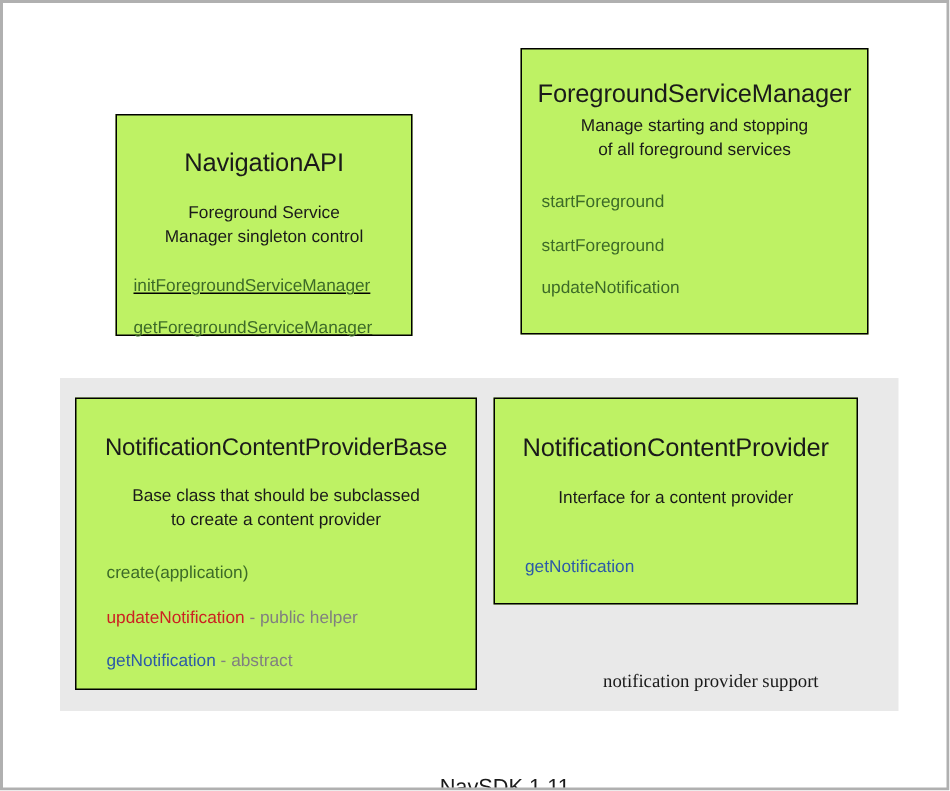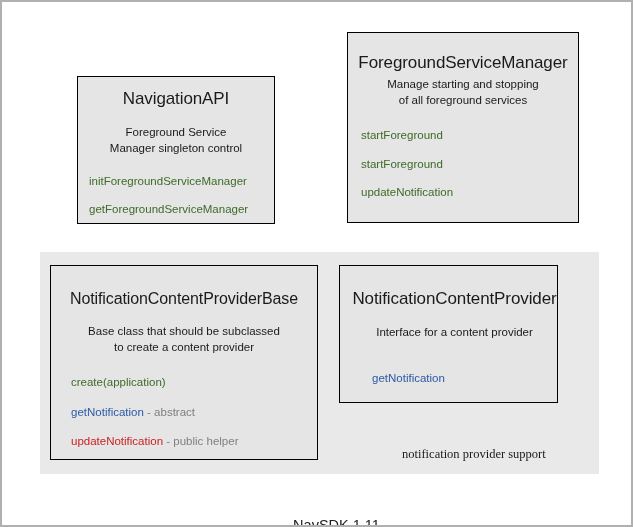--- a/index.html
+++ b/index.html
@@ -18,21 +18,21 @@
     box-sizing: border-box;
     border: 2px solid #b0b0b0;
     overflow: hidden;
   }
   .panel {
     position: absolute;
     background: #e9e9e9;
   }
   .card {
     position: absolute;
-    background: #e5e5e5;
+    background: #bef264;
     border: 1.5px solid #000000;
     box-sizing: border-box;
     text-align: center;
   }
   .card-title {
     font-size: 17px;
     color: #1a1a1a;
     line-height: 1.2;
     letter-spacing: -0.1px;
     white-space: nowrap;
@@ -69,28 +69,28 @@
     font-size: 14.5px;
     color: #1a1a1a;
     white-space: nowrap;
   }
 
   
   #card-navigation-api      { left: 75px;  top: 74px;  width: 198px; height: 148px; }
   #card-foreground-service  { left: 345px; top: 30px;  width: 232px; height: 191px; }
   #panel-notification       { left: 38px;  top: 250px; width: 559px; height: 222px; }
   #card-provider-base       { left: 48px;  top: 263px; width: 268px; height: 195px; }
-  #card-provider-interface  { left: 337px; top: 263px; width: 219px; height: 138px; padding-left: 12px; }
+  #card-provider-interface  { left: 327px; top: 263px; width: 243px; height: 138px; }
   #panel-caption-label      { left: 400px; top: 445px; font-family: Liberation Serif, serif; }
   #figure-caption-label     { left: 0;     top: 515px; padding-left: 20px; }
 
-  #card-navigation-api .card-title { margin-top: 12px; text-align: center; }
+  #card-navigation-api .card-title { margin-top: 22px; text-align: center; }
   #card-navigation-api .card-desc  { margin-top: 16px; }
   #card-navigation-api .member-list{ margin-top: 20px; padding-left: 11px; }
-  #card-navigation-api .member     { margin-bottom: 16px; }
+  #card-navigation-api .member     { margin-bottom: 16px; text-decoration: underline; }
 
   #card-foreground-service .card-title { margin-top: 20px; }
   #card-foreground-service .card-desc  { margin-top: 4px; }
   #card-foreground-service .member-list{ margin-top: 22px; padding-left: 13px; }
   #card-foreground-service .member     { margin-bottom: 17px; }
 
   #card-provider-base .card-title { margin-top: 23px; font-size: 16px; }
   #card-provider-base .card-desc  { margin-top: 16px; text-align: center; }
   #card-provider-base .member-list{ margin-top: 22px; padding-left: 20px; }
   #card-provider-base .member     { margin-bottom: 18px; }
@@ -140,24 +140,24 @@
 
   <div class="card" id="card-provider-base">
     <div class="card-title">NotificationContentProviderBase</div>
     <div class="card-desc">Base class that should be subclassed
 to create a content provider</div>
     <div class="member-list">
       <div class="member">
         <span class="m-green">create(application)</span><span class="m-note"></span>
       </div>
       <div class="member">
-        <span class="m-blue">getNotification</span><span class="m-note"> - abstract</span>
+        <span class="m-red">updateNotification</span><span class="m-note"> - public helper</span>
       </div>
       <div class="member">
-        <span class="m-red">updateNotification</span><span class="m-note"> - public helper</span>
+        <span class="m-blue">getNotification</span><span class="m-note"> - abstract</span>
       </div>
     </div>
   </div>
 
   <div class="card" id="card-provider-interface">
     <div class="card-title">NotificationContentProvider</div>
     <div class="card-desc">Interface for a content provider</div>
     <div class="member-list">
       <div class="member">
         <span class="m-blue">getNotification</span><span class="m-note"></span>

